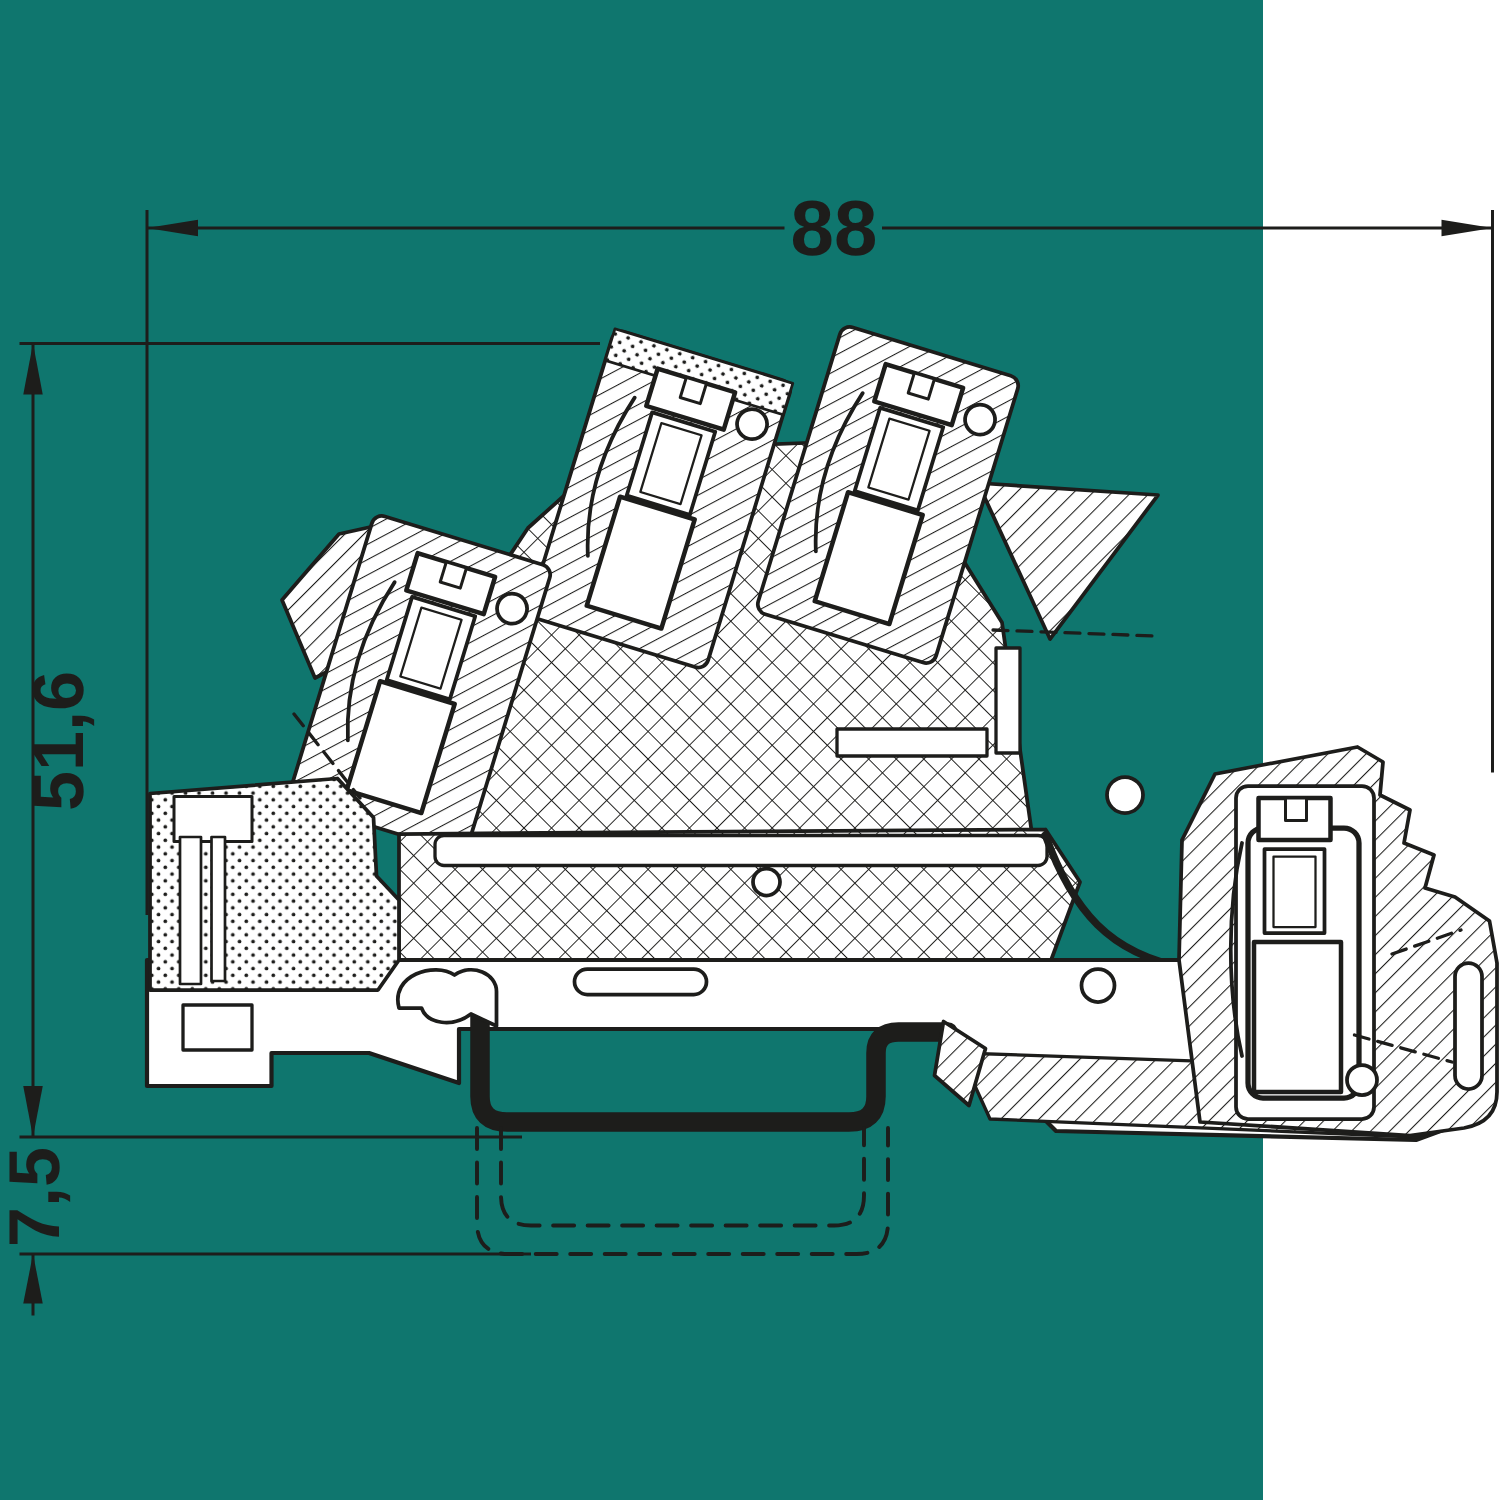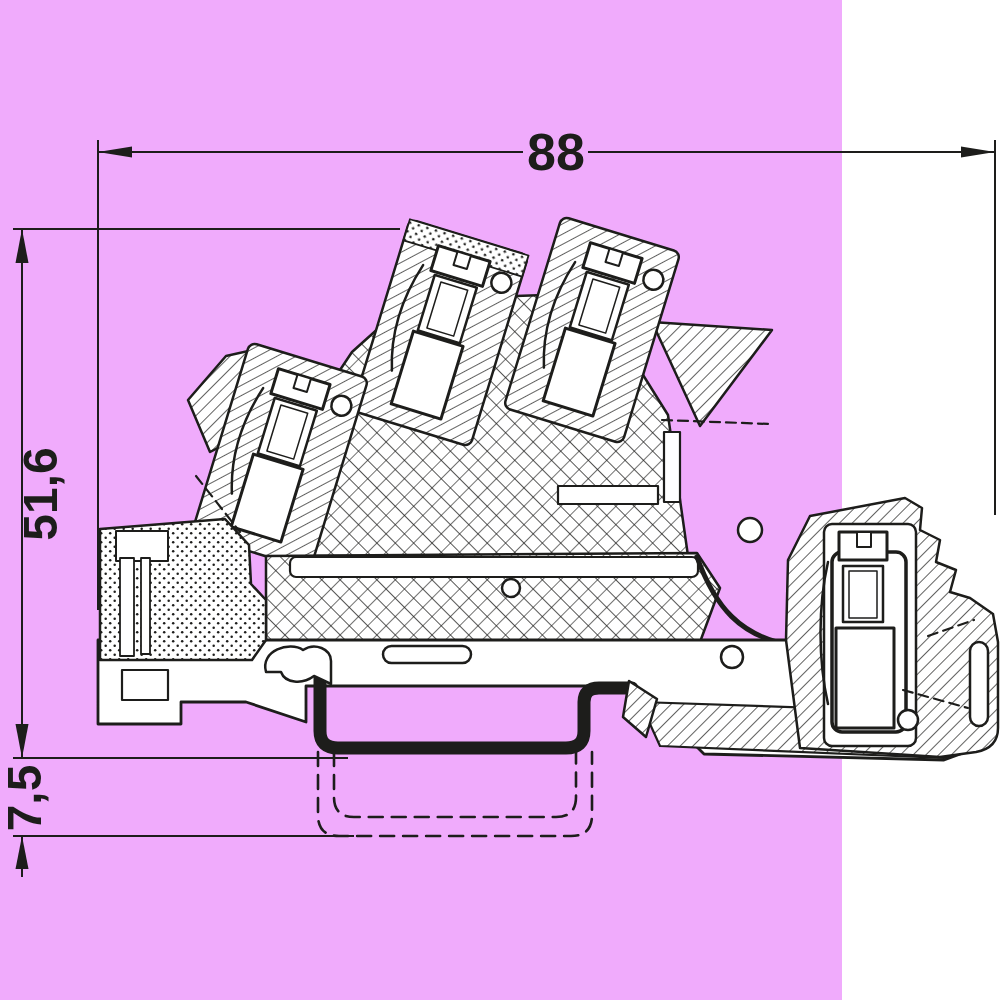--- a/index.html
+++ b/index.html
@@ -1,17 +1,17 @@
 <!DOCTYPE html>
 <html><head>
 <meta charset="utf-8">
 <style>
   html,body{margin:0;padding:0;background:#ffffff;}
   body{width:1000px;height:1000px;font-family:"Liberation Sans",sans-serif;}
-  #stage{width:842px;height:1000px;position:relative;background:#f0abfc;}
+  #stage{width:842px;height:1000px;position:relative;background:#0f766e;}
   svg{display:block;}
   svg text{font-family:"Liberation Sans","DejaVu Sans",sans-serif;font-weight:bold;fill:#1d1d1b;}
 </style>
 </head>
 <body>
 
 <div id="stage">
 <svg width="1000" height="1000" viewBox="0 0 1000 1000">
   <defs>
     <pattern id="dots" width="9" height="9" patternUnits="userSpaceOnUse">

